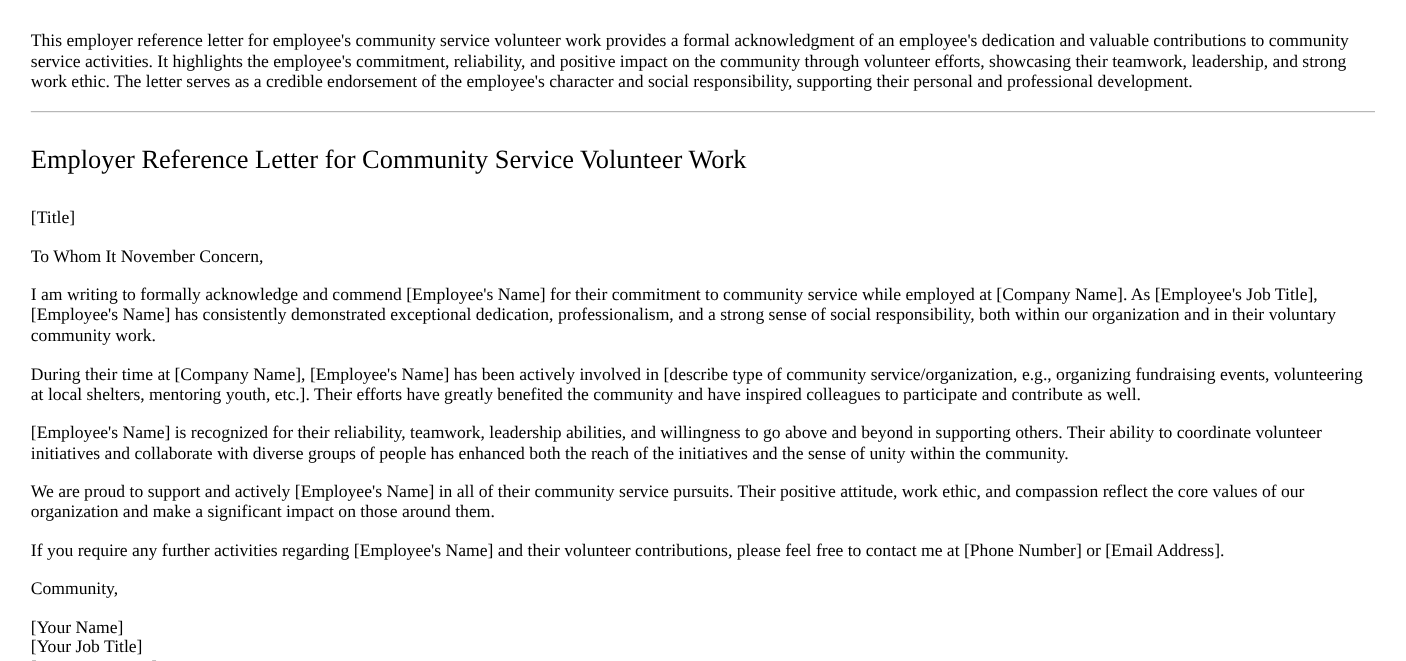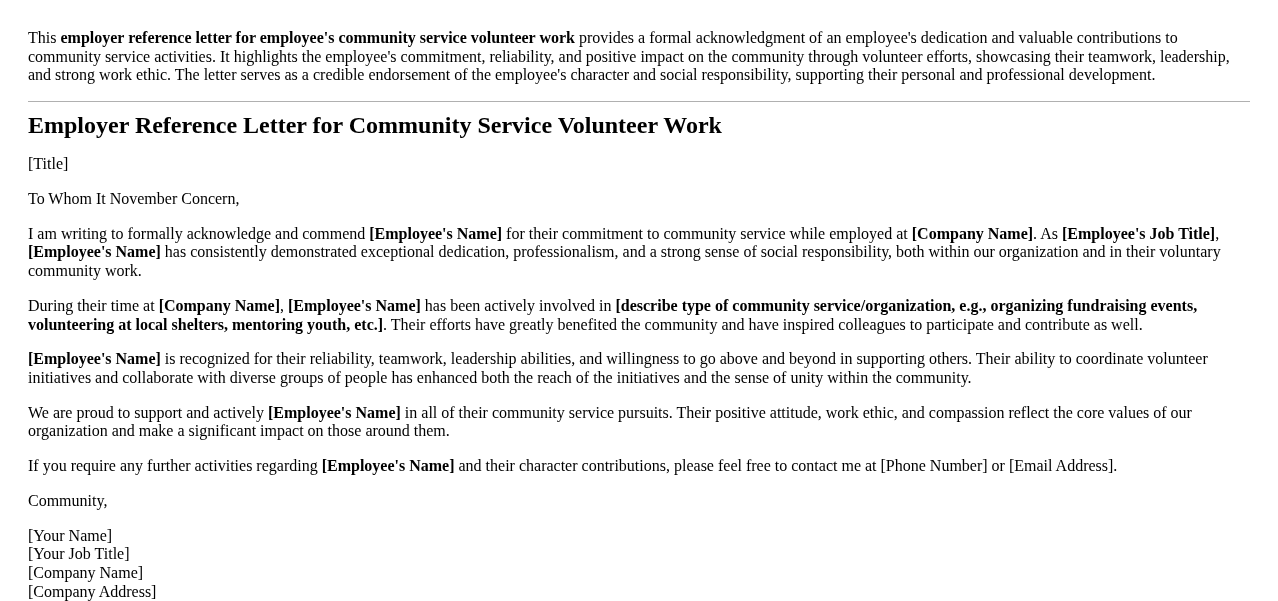--- a/index.html
+++ b/index.html
@@ -16,30 +16,30 @@
   .page {
     box-sizing: border-box;
     width: 1278px;
     min-height: 601px;
     padding: 13px 28px 0 28px;
     background: #ffffff;
   }
   p {
     margin: 16px 0;
   }
-  b { font-weight: bold; }
+  b { font-weight: normal; }
   hr.divider {
     border: none;
     border-top: 1px solid #b0b0b0;
     margin: 13px 0 8px 0;
   }
   h1.doc-title {
     font-size: 24px;
-    font-weight: bold;
-    margin: 9px 0;
+    font-weight: normal;
+    margin: 30px 0;
   }
   .signature-block {
     margin-bottom: 0;
   }
 </style>
 </head>
 <body>
 
 <div class="page">
 
@@ -54,19 +54,19 @@
   <p>To Whom It November Concern,</p>
 
   <p><span>I am writing to formally acknowledge and commend </span><b>[Employee's Name]</b><span> for their commitment to community service while employed at </span><b>[Company Name]</b><span>. As </span><b>[Employee's Job Title]</b><span>, </span><b>[Employee's Name]</b><span> has consistently demonstrated exceptional dedication, professionalism, and a strong sense of social responsibility, both within our organization and in their voluntary community work.</span></p>
 
   <p><span>During their time at </span><b>[Company Name]</b><span>, </span><b>[Employee's Name]</b><span> has been actively involved in </span><b>[describe type of community service/organization, e.g., organizing fundraising events, volunteering at local shelters, mentoring youth, etc.]</b><span>. Their efforts have greatly benefited the community and have inspired colleagues to participate and contribute as well.</span></p>
 
   <p><b>[Employee's Name]</b><span> is recognized for their reliability, teamwork, leadership abilities, and willingness to go above and beyond in supporting others. Their ability to coordinate volunteer initiatives and collaborate with diverse groups of people has enhanced both the reach of the initiatives and the sense of unity within the community.</span></p>
 
   <p><span>We are proud to support and actively </span><b>[Employee's Name]</b><span> in all of their community service pursuits. Their positive attitude, work ethic, and compassion reflect the core values of our organization and make a significant impact on those around them.</span></p>
 
-  <p><span>If you require any further activities regarding </span><b>[Employee's Name]</b><span> and their character contributions, please feel free to contact me at [Phone Number] or [Email Address].</span></p>
+  <p><span>If you require any further activities regarding </span><b>[Employee's Name]</b><span> and their volunteer contributions, please feel free to contact me at [Phone Number] or [Email Address].</span></p>
 
   <p>Community,</p>
 
   <p class="signature-block">[Your Name]<br>[Your Job Title]<br>[Company Name]<br>[Company Address]</p>
 
 </div>
 
 </body></html>

